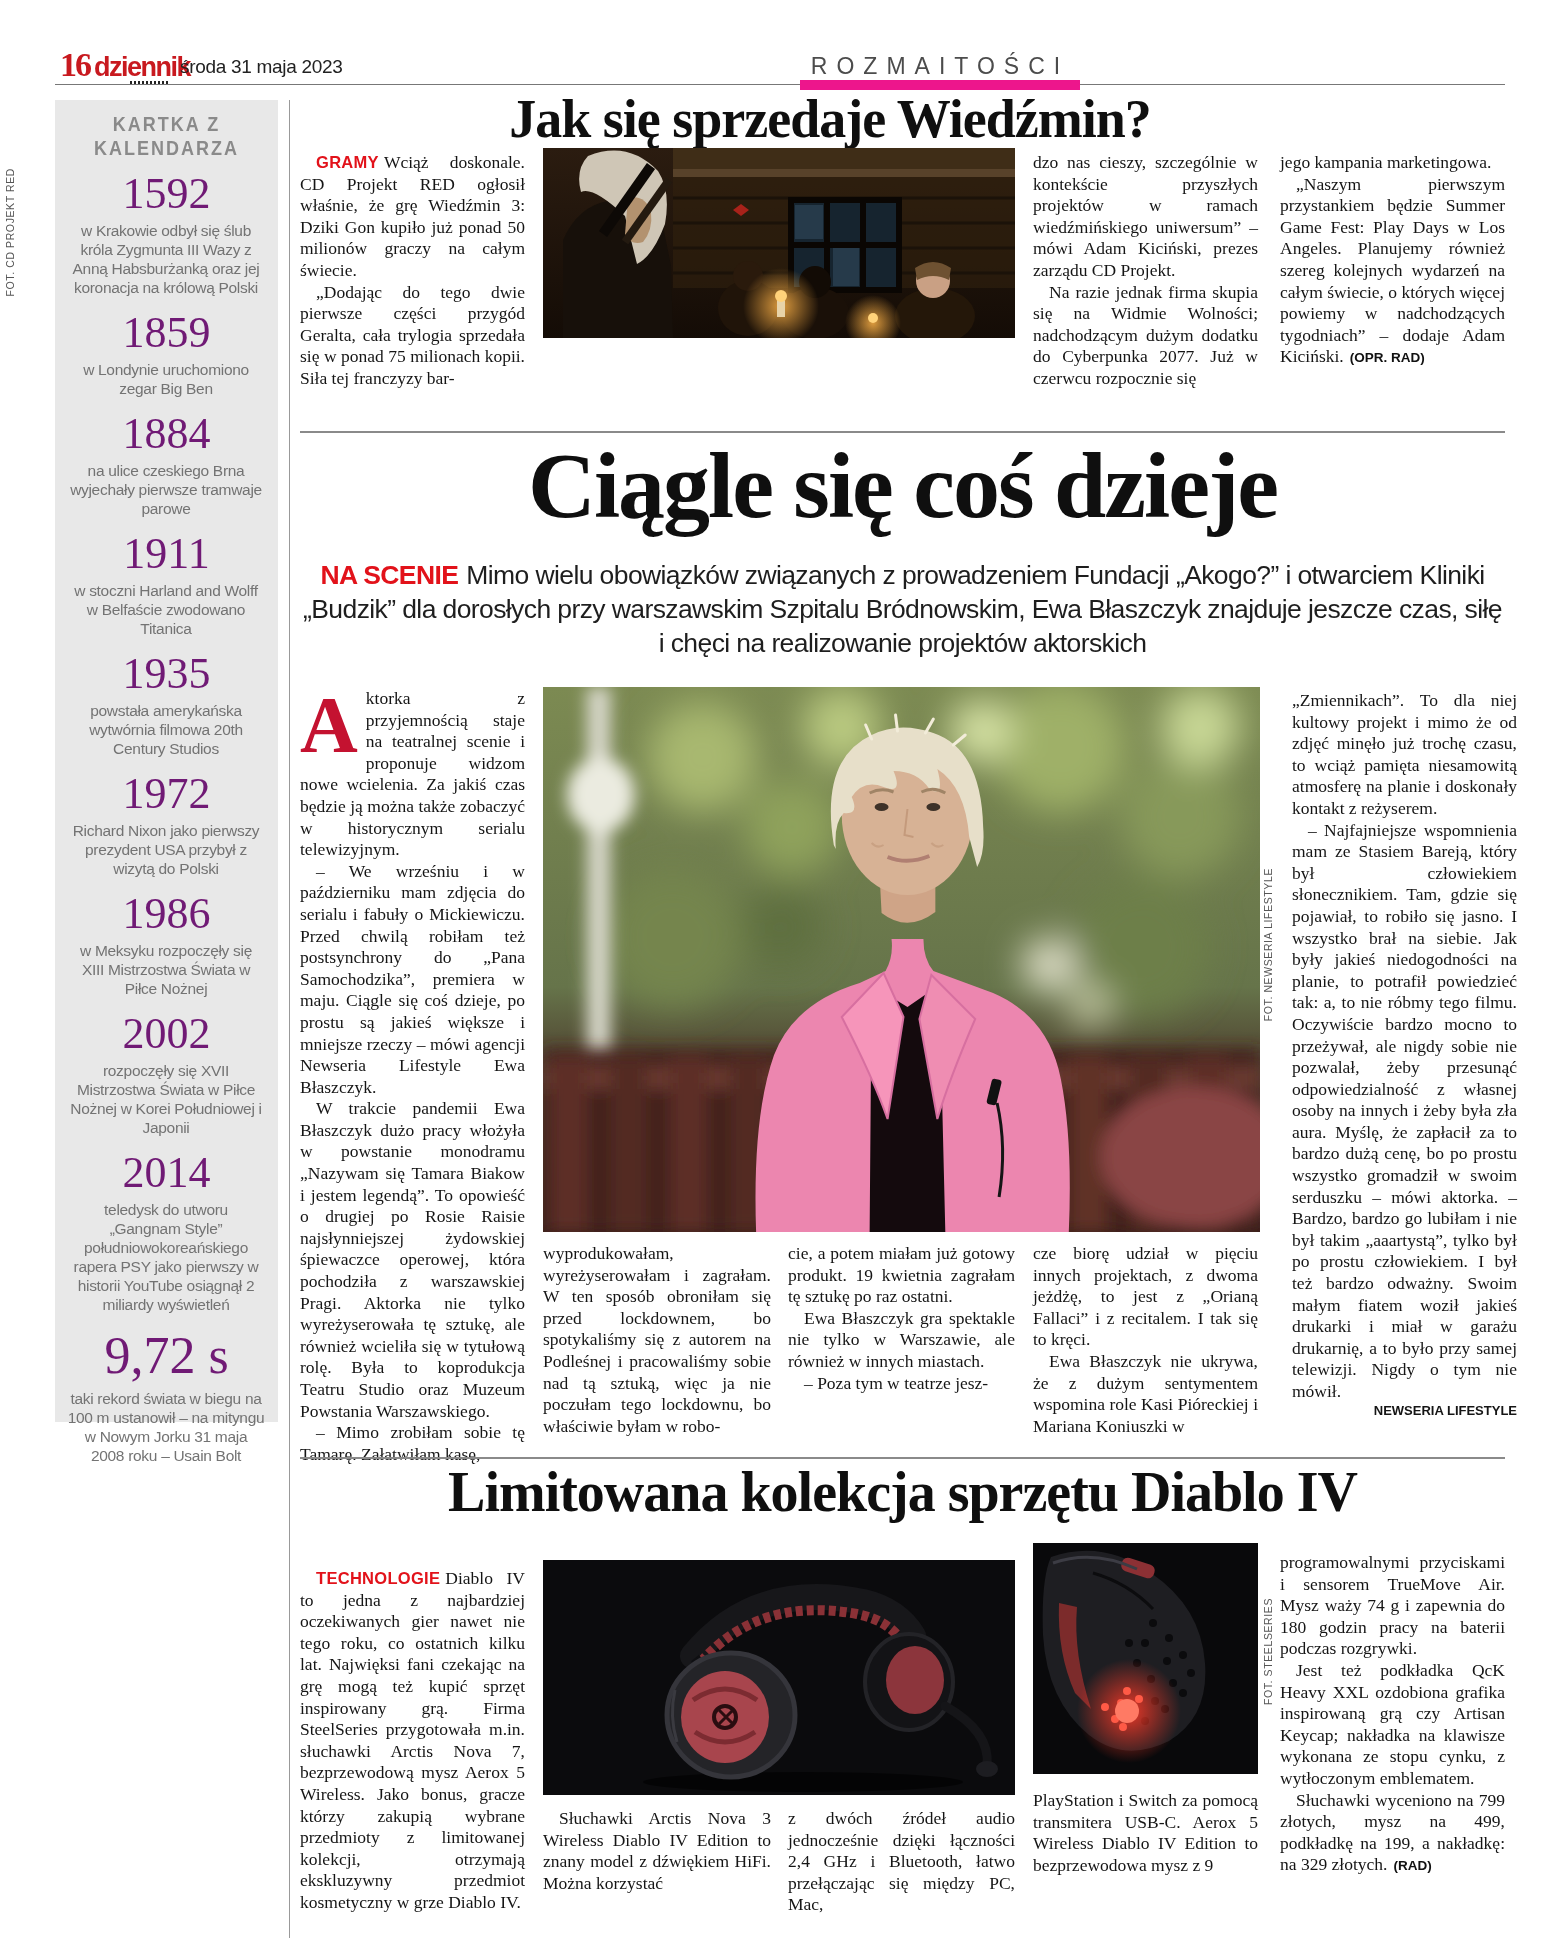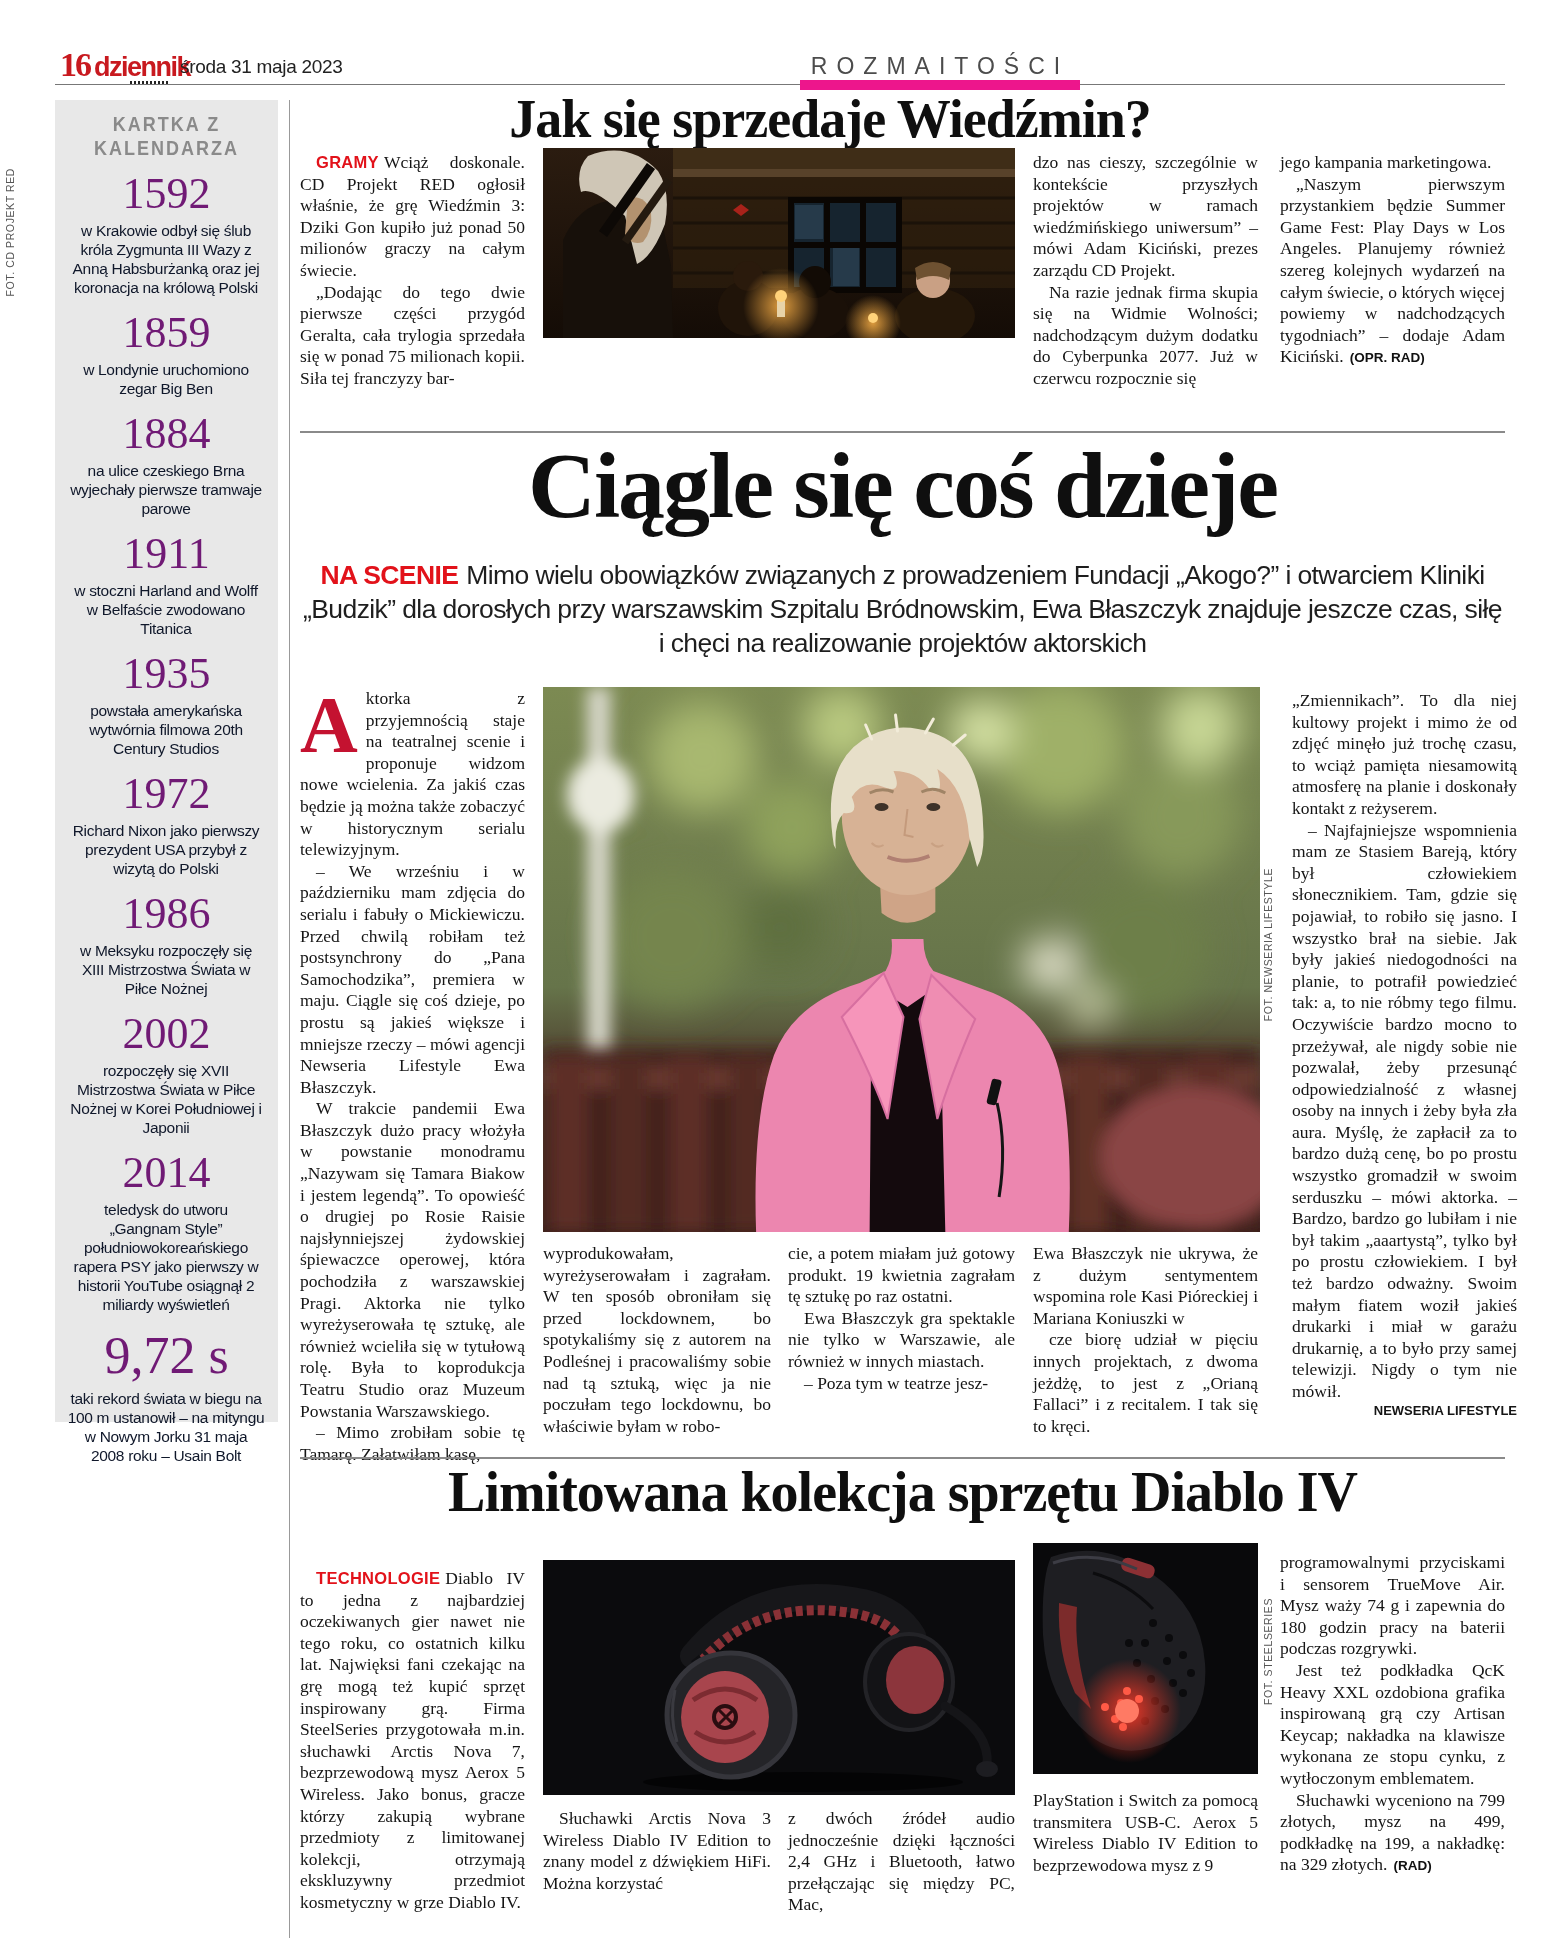--- a/index.html
+++ b/index.html
@@ -19,21 +19,21 @@
   .vcred{position:absolute;writing-mode:vertical-rl;transform:rotate(180deg);
          font:10.5px "Liberation Sans",sans-serif;color:#555;letter-spacing:0.6px;white-space:nowrap;}
 
   
   .sidebar{position:absolute;left:55px;top:100px;width:223px;height:1322px;background:#e8e8e8;
            text-align:center;box-sizing:border-box;padding-top:16px;}
   .sb-title{font:bold 18px "Liberation Sans",sans-serif;color:#8a8a8a;letter-spacing:2px;
             transform:scaleY(1.15);margin-bottom:2px;}
   .cal-year{font:44px "Liberation Serif",serif;color:#701a75;margin-top:13px;line-height:46px;}
   .cal-year-big{font-size:52px;line-height:58px;}
-  .cal-text{font:15.5px "Liberation Sans",sans-serif;line-height:19px;color:#0f172a;
+  .cal-text{font:15.5px "Liberation Sans",sans-serif;line-height:19px;color:#737373;
             padding:4px 13px 0 12px;letter-spacing:-0.3px;}
 
   
   .vrule{position:absolute;left:289px;top:100px;width:1px;height:1838px;background:#999;}
   .hrule{position:absolute;background:#8a8a8a;height:2px;}
 
   
   .headline{position:absolute;font-family:"Liberation Serif",serif;font-weight:bold;color:#0f0f0f;
             text-align:center;letter-spacing:-1px;line-height:1.02;}
   .lead{position:absolute;left:300px;top:558px;width:1205px;text-align:center;
@@ -290,22 +290,22 @@
 
   <div class="col" style="left:543px;top:1243px;width:228px;">
     <p>wyprodukowałam, wyreżyserowałam i zagrałam. W ten sposób obroniłam się przed lockdownem, bo spotykaliśmy się z autorem na Podleśnej i pracowaliśmy sobie nad tą sztuką, więc ja nie poczułam tego lockdownu, bo właściwie byłam w robo-</p>
   </div>
   <div class="col" style="left:788px;top:1243px;width:227px;">
     <p>cie, a potem miałam już gotowy produkt. 19 kwietnia zagrałam tę sztukę po raz ostatni.</p>
     <p>Ewa Błaszczyk gra spektakle nie tylko w Warszawie, ale również w innych miastach.</p>
     <p>– Poza tym w teatrze jesz-</p>
   </div>
   <div class="col" style="left:1033px;top:1243px;width:225px;">
+    <p>cze biorę udział w pięciu innych projektach, z dwoma jeżdżę, to jest z „Orianą Fallaci” i z recitalem. I tak się to kręci.</p>
     <p>Ewa Błaszczyk nie ukrywa, że z dużym sentymentem wspomina role Kasi Pióreckiej i Mariana Koniuszki w</p>
-    <p>cze biorę udział w pięciu innych projektach, z dwoma jeżdżę, to jest z „Orianą Fallaci” i z recitalem. I tak się to kręci.</p>
   </div>
 
   <div class="hrule" style="left:300px;top:1457px;width:1205px;"></div>
 
   <div class="headline" style="left:300px;top:1464px;width:1205px;font-size:56px;">Limitowana kolekcja sprzętu Diablo IV</div>
 
   <div class="col" style="left:300px;top:1568px;width:225px;">
     <p class="pind"><span class="kicker">TECHNOLOGIE</span><span>Diablo IV to jedna z najbardziej oczekiwanych gier nawet nie tego roku, co ostatnich kilku lat. Najwięksi fani czekając na grę mogą też kupić sprzęt inspirowany grą. Firma SteelSeries przygotowała m.in. słuchawki Arctis Nova 7, bezprzewodową mysz Aerox 5 Wireless. Jako bonus, gracze którzy zakupią wybrane przedmioty z limitowanej kolekcji, otrzymają ekskluzywny przedmiot kosmetyczny w grze Diablo IV.</span></p>
   </div>
 

